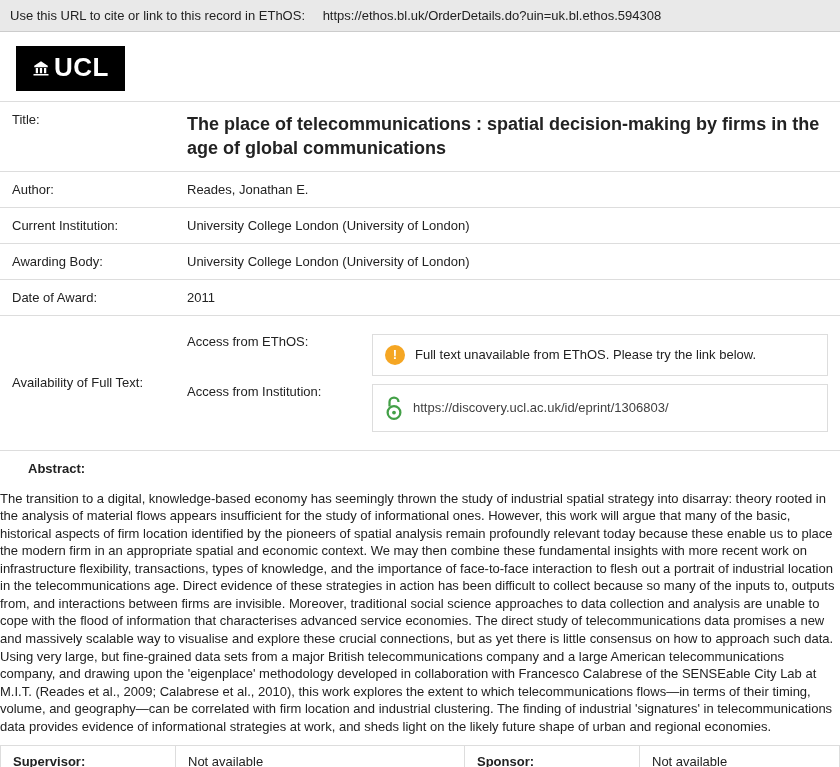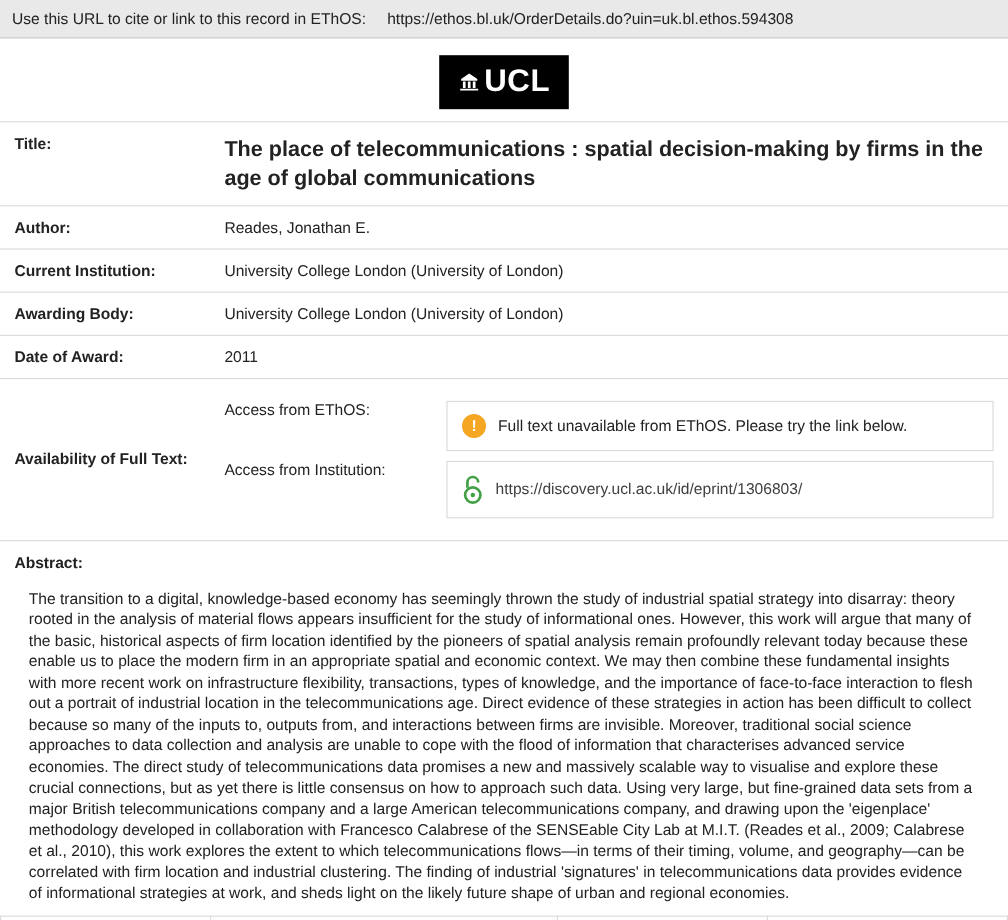--- a/index.html
+++ b/index.html
@@ -1,36 +1,36 @@
 <!DOCTYPE html>
 <html><head>
 <meta charset="utf-8">
 <style>
   * { box-sizing: border-box; margin: 0; padding: 0; }
   body { font-family: Arial, Helvetica, sans-serif; font-size: 13px; color: #222; background: #fff; width: 840px; }
   .cite-bar { background: #e9e9e9; padding: 8px 10px; border-bottom: 1px solid #ccc; }
   .cite-bar .label { font-weight: normal; margin-right: 14px; }
-  .logo-wrap { text-align: center; padding: 14px 16px 10px; }
+  .logo-wrap { text-align: left; padding: 14px 16px 10px; }
   .logo { display: inline-block; background: #000; color: #fff; padding: 6px 16px 8px; }
   .logo svg { vertical-align: middle; }
   .logo span { font-weight: bold; font-size: 26px; letter-spacing: 0.5px; vertical-align: middle; margin-left: 4px; }
   table.meta { width: 100%; border-collapse: collapse; border-top: 1px solid #ddd; }
   table.meta > tbody > tr > th,
   table.meta > tbody > tr > td { border-bottom: 1px solid #ddd; padding: 10px 12px; text-align: left; vertical-align: middle; }
-  table.meta > tbody > tr > th { width: 175px; font-weight: bold; background: #fff; vertical-align: top; }
+  table.meta > tbody > tr > th { width: 175px; font-weight: normal; background: #fff; vertical-align: top; }
   .title-cell { font-weight: bold; font-size: 18px; line-height: 1.35; }
   .access-row { display: flex; align-items: flex-start; gap: 20px; margin: 8px 0; }
   .access-label { width: 165px; }
   .access-box { flex: 1; border: 1px solid #ddd; padding: 10px 12px; display: flex; align-items: center; gap: 10px; }
   .ico-circle { width: 20px; height: 20px; border-radius: 50%; display: inline-flex; align-items: center; justify-content: center; color: #fff; font-weight: bold; font-size: 13px; }
   .ico-warn { background: #f5a623; }
   .oa-icon { width: 18px; height: 26px; }
   .access-link { color: #404040; text-decoration: none; }
-  .abstract-heading { font-weight: bold; padding: 10px 12px; }
-  .abstract-body { padding: 4px 24px 10px; line-height: 1.35; }
+  .abstract-heading { font-weight: bold; padding: 10px 28px; }
+  .abstract-body { padding: 4px 0 10px; line-height: 1.35; }
   table.grid { width: 100%; border-collapse: collapse; }
   table.grid th, table.grid td { border: 1px solid #ddd; padding: 8px 12px; text-align: left; }
   table.grid th { font-weight: bold; width: 175px; }
   table.grid td.q2 { width: 175px; font-weight: bold; }
   td.na { width: 200px; }
 </style>
 </head>
 <body>
 
 <div class="cite-bar">

